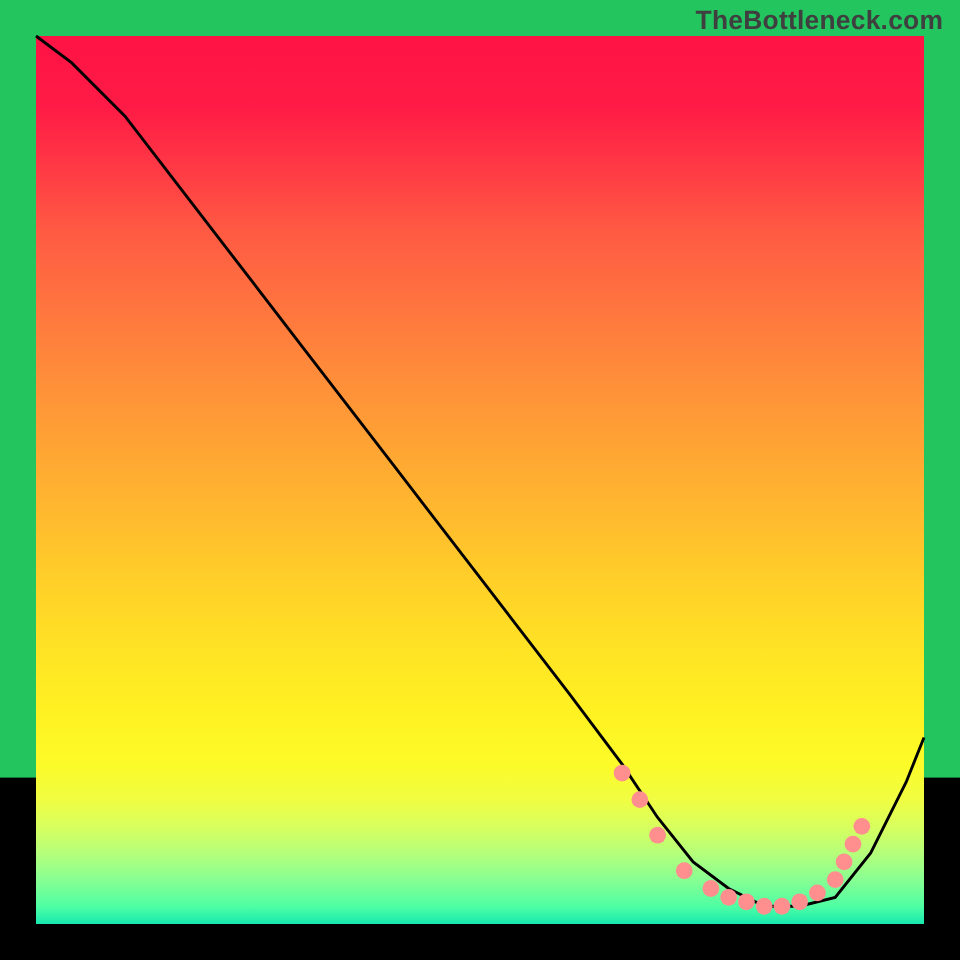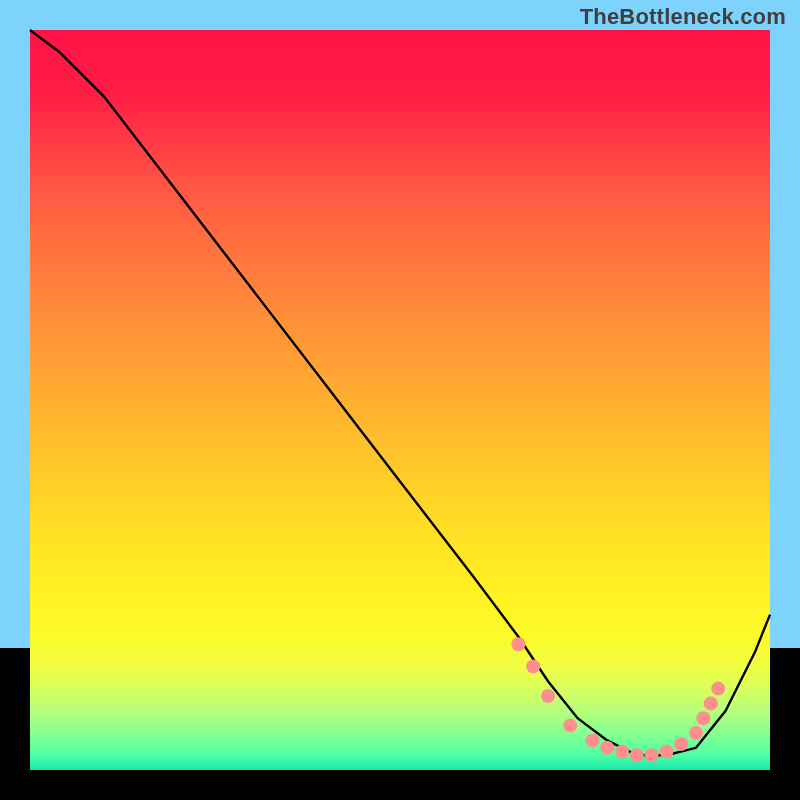--- a/index.html
+++ b/index.html
@@ -8,21 +8,21 @@
     width: 800px;
     height: 800px;
     background: #000;
     overflow: hidden;
     font-family: Arial, Helvetica, sans-serif;
   }
   .frame {
     position: relative;
     width: 800px;
     height: 648px;
-    background: #7dd3fc;
+    background: #22c55e;
   }
   .watermark {
     position: absolute;
     top: 4px;
     right: 14px;
     color: #3f3f3f;
     font-size: 22px;
     font-weight: bold;
     letter-spacing: 0.2px;
     z-index: 10;

